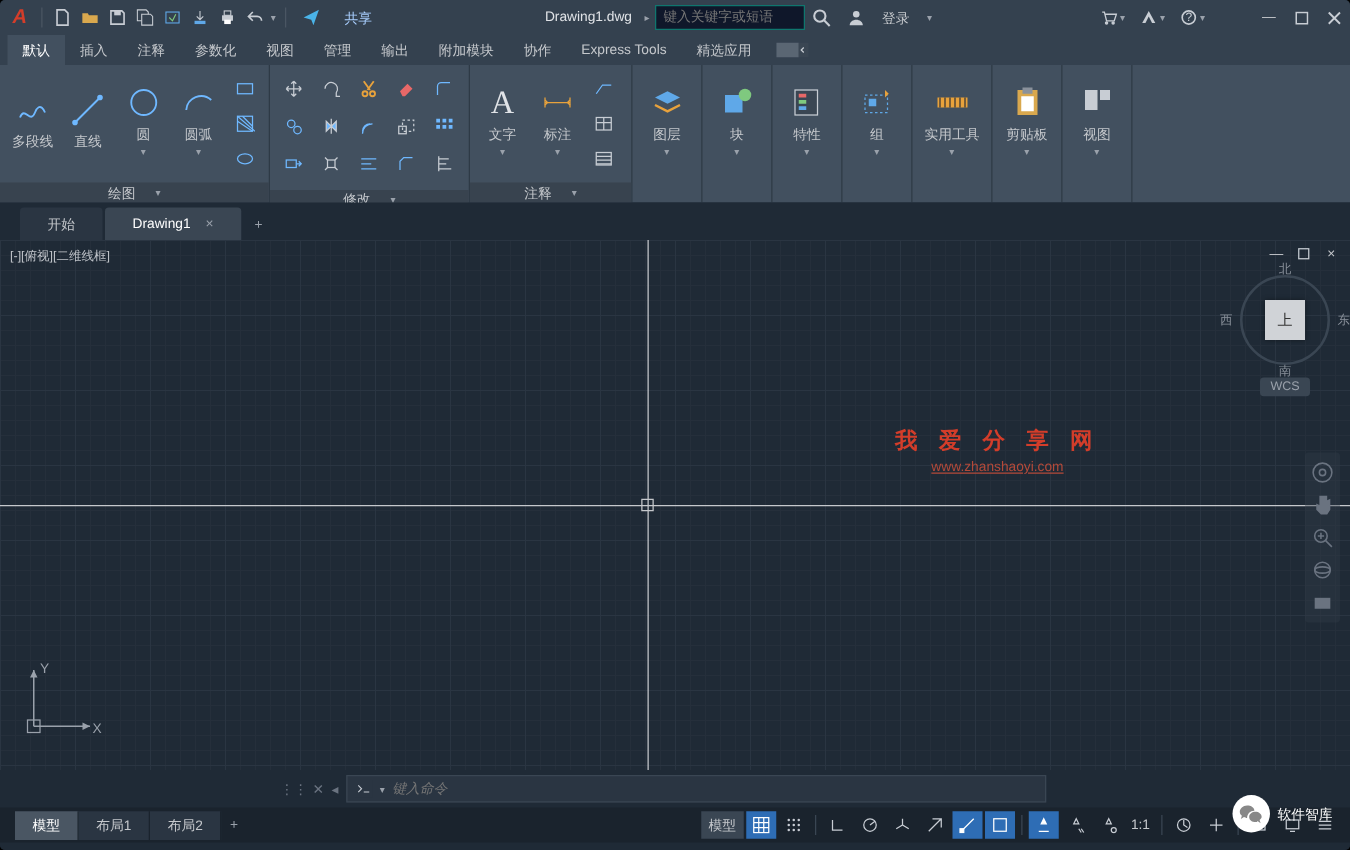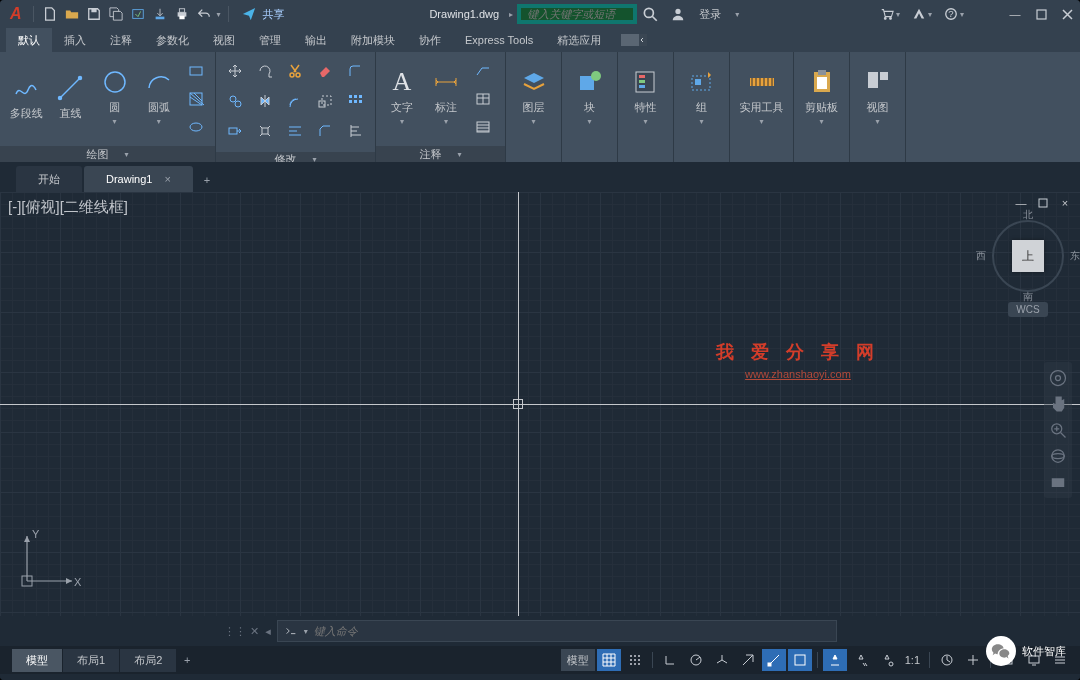--- a/index.html
+++ b/index.html
@@ -2,24 +2,24 @@
 <html><head>
 <meta charset="utf-8">
 <style>
 *{margin:0;padding:0;box-sizing:border-box;font-family:"Microsoft YaHei",Arial,sans-serif;font-size:11px;user-select:none}
 body{background:#000;width:1080px;height:680px;overflow:hidden;color:#c5c8cc}
 .app{width:1080px;height:680px;background:#1f2a36;display:flex;flex-direction:column;border-radius:4px;overflow:hidden}
 .title-bar{height:28px;background:#34414f;display:flex;align-items:center;padding:0 6px;gap:4px}
 .logo{color:#d33d2a;font-weight:bold;font-size:16px;font-style:italic;padding:0 4px}
 .qat-icon{width:18px;height:18px;display:flex;align-items:center;justify-content:center;color:#b0b6be;cursor:pointer}
 .qat-icon svg{width:14px;height:14px}
-.share-btn{display:flex;align-items:center;gap:7px;padding:2px 6px;color:#a9cfff;cursor:pointer}
+.share-btn{display:flex;align-items:center;gap:20px;padding:2px 6px;color:#a9cfff;cursor:pointer}
 .share-btn svg{fill:#4ab3e8;width:14px;height:14px}
 .title-text{color:#e0e3e7;margin:16px 6px}
-.search-input{background:#14532d;border:4px solid #0f766e;height:20px;width:120px;padding:0 6px;color:#9aa1ab;font-style:italic;outline:none}
+.search-input{background:#0f172a;border:1px solid #0f766e;height:20px;width:120px;padding:0 6px;color:#9aa1ab;outline:none}
 .search-icon,.login-icon{width:18px;height:18px;color:#b0b6be;cursor:pointer;display:flex;align-items:center;justify-content:center}
 .login-btn{display:flex;align-items:center;gap:14px;padding:0 8px;cursor:pointer}
 .spacer{flex:1}
 .title-right{display:flex;align-items:center;gap:12px}
 .win-ctrl{width:14px;height:14px;color:#c5c8cc;cursor:pointer;display:flex;align-items:center;justify-content:center}
 .ribbon-tabs{height:24px;background:#34414f;display:flex;align-items:stretch;padding-left:6px}
 .ribbon-tab{padding:0 12px;color:#c5c8cc;cursor:pointer;display:flex;align-items:center}
 .ribbon-tab.active{background:#42505f;color:#fff}
 .ribbon-switch{margin-left:8px;display:flex;align-items:center}
 .ribbon-body{height:110px;background:#42505f;display:flex}
@@ -30,21 +30,21 @@
 .big-btn .icon-wrap{width:32px;height:32px;display:flex;align-items:center;justify-content:center}
 .small-grid{display:grid;grid-template-columns:repeat(3,26px);grid-auto-rows:26px;gap:2px;padding:2px}
 .small-btn{width:26px;height:26px;display:flex;align-items:center;justify-content:center;cursor:pointer}
 .small-btn svg{width:16px;height:16px}
 .file-tabs{height:30px;background:#1f2a36;display:flex;align-items:flex-end;padding:0 16px;gap:0}
 .file-tab{height:26px;padding:0 22px;background:#2a3542;color:#c5c8cc;display:flex;align-items:center;border-radius:3px 3px 0 0;margin-right:2px;cursor:pointer;position:relative}
 .file-tab.active{background:#3a4653;color:#fff}
 .file-tab .close{margin-left:12px;color:#9aa1ab;cursor:pointer}
 .file-tab-add{width:24px;height:24px;display:flex;align-items:center;justify-content:center;color:#9aa1ab;cursor:pointer}
 .canvas-area{flex:1;position:relative;background:#1f2a36;overflow:hidden}
-.viewport-controls{position:absolute;top:6px;left:8px;color:#c0c4ca;font-size:15px}
+.viewport-controls{position:absolute;top:6px;left:8px;color:#c0c4ca;font-size:10px}
 .viewport-wincontrols{position:absolute;top:4px;right:8px;display:flex;gap:8px}
 .vc-btn{width:14px;height:14px;color:#c5c8cc;cursor:pointer;display:flex;align-items:center;justify-content:center}
 .grid-bg{position:absolute;inset:0;background-image:linear-gradient(#2a3542 1px,transparent 1px),linear-gradient(90deg,#2a3542 1px,transparent 1px),linear-gradient(#252f3b 1px,transparent 1px),linear-gradient(90deg,#252f3b 1px,transparent 1px);background-size:60px 60px,60px 60px,12px 12px,12px 12px}
 .crosshair-h{position:absolute;left:0;right:0;top:50%;height:1px;background:#c5c8cc}
 .crosshair-v{position:absolute;top:0;bottom:0;left:48%;width:1px;background:#c5c8cc}
 .crosshair-box{position:absolute;top:calc(50% - 5px);left:calc(48% - 5px);width:10px;height:10px;border:1px solid #c5c8cc}
 .watermark{position:absolute;top:148px;right:200px;text-align:center}
 .watermark .t1{color:#d33d2a;font-size:18px;font-weight:bold;letter-spacing:6px}
 .watermark .t2{color:#b44a3a;font-size:11px;text-decoration:underline;margin-top:4px}
 .viewcube{position:absolute;top:28px;right:16px;width:72px;height:110px;display:flex;flex-direction:column;align-items:center}

